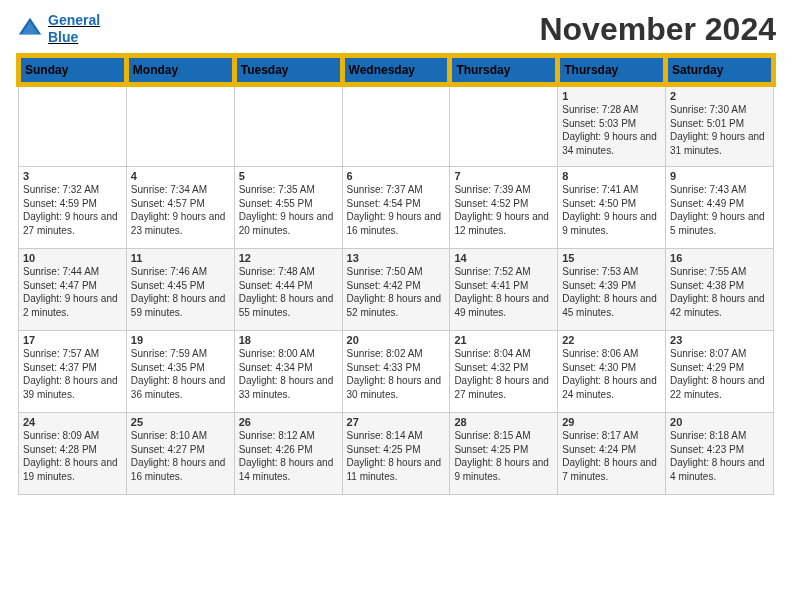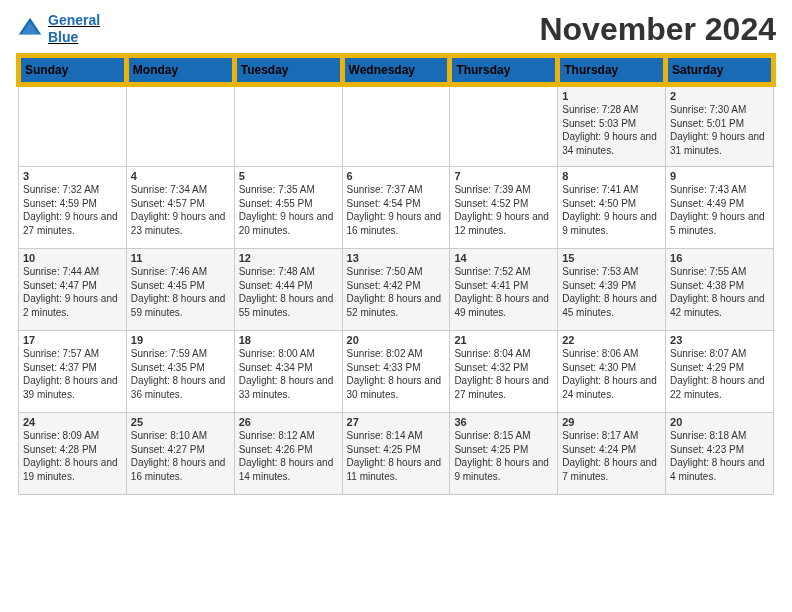--- a/index.html
+++ b/index.html
@@ -299,21 +299,21 @@
 Sunset: 4:26 PM
 Daylight: 8 hours and 14 minutes.</div>
           </td>
           <td>
             <span class="day-number">27</span>
             <div class="day-info">Sunrise: 8:14 AM
 Sunset: 4:25 PM
 Daylight: 8 hours and 11 minutes.</div>
           </td>
           <td>
-            <span class="day-number">36</span>
+            <span class="day-number">28</span>
             <div class="day-info">Sunrise: 8:15 AM
 Sunset: 4:25 PM
 Daylight: 8 hours and 9 minutes.</div>
           </td>
           <td>
             <span class="day-number">29</span>
             <div class="day-info">Sunrise: 8:17 AM
 Sunset: 4:24 PM
 Daylight: 8 hours and 7 minutes.</div>
           </td>

